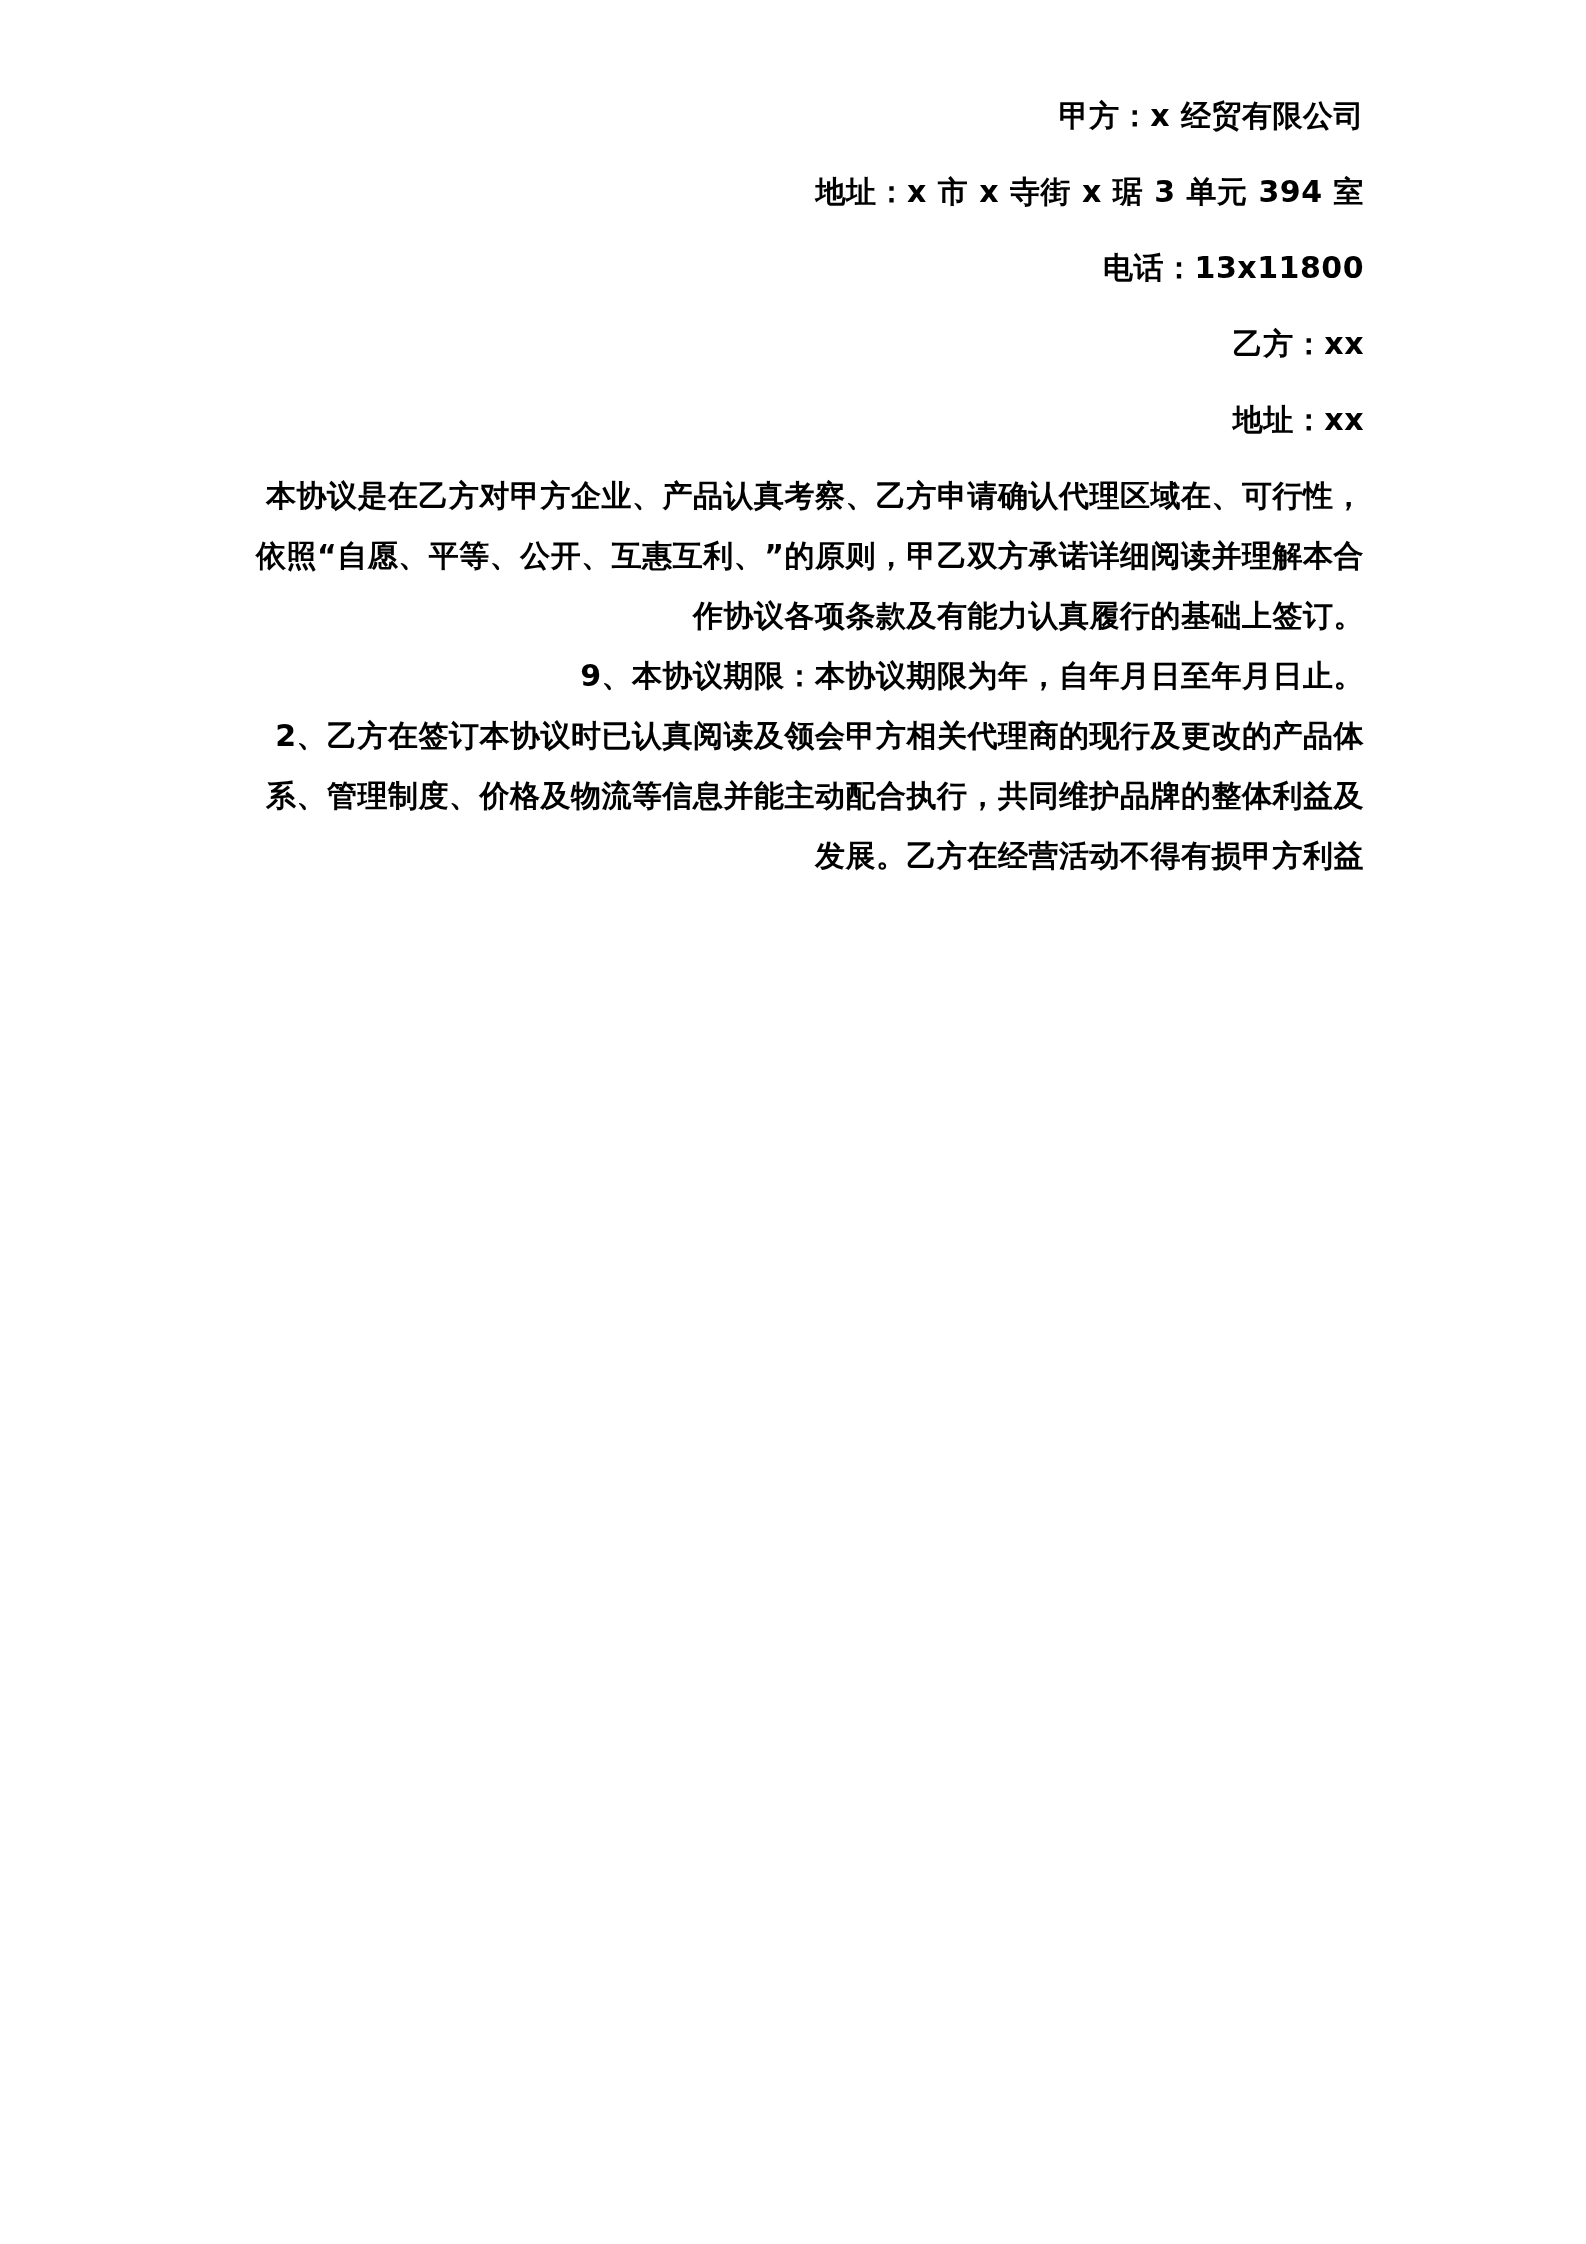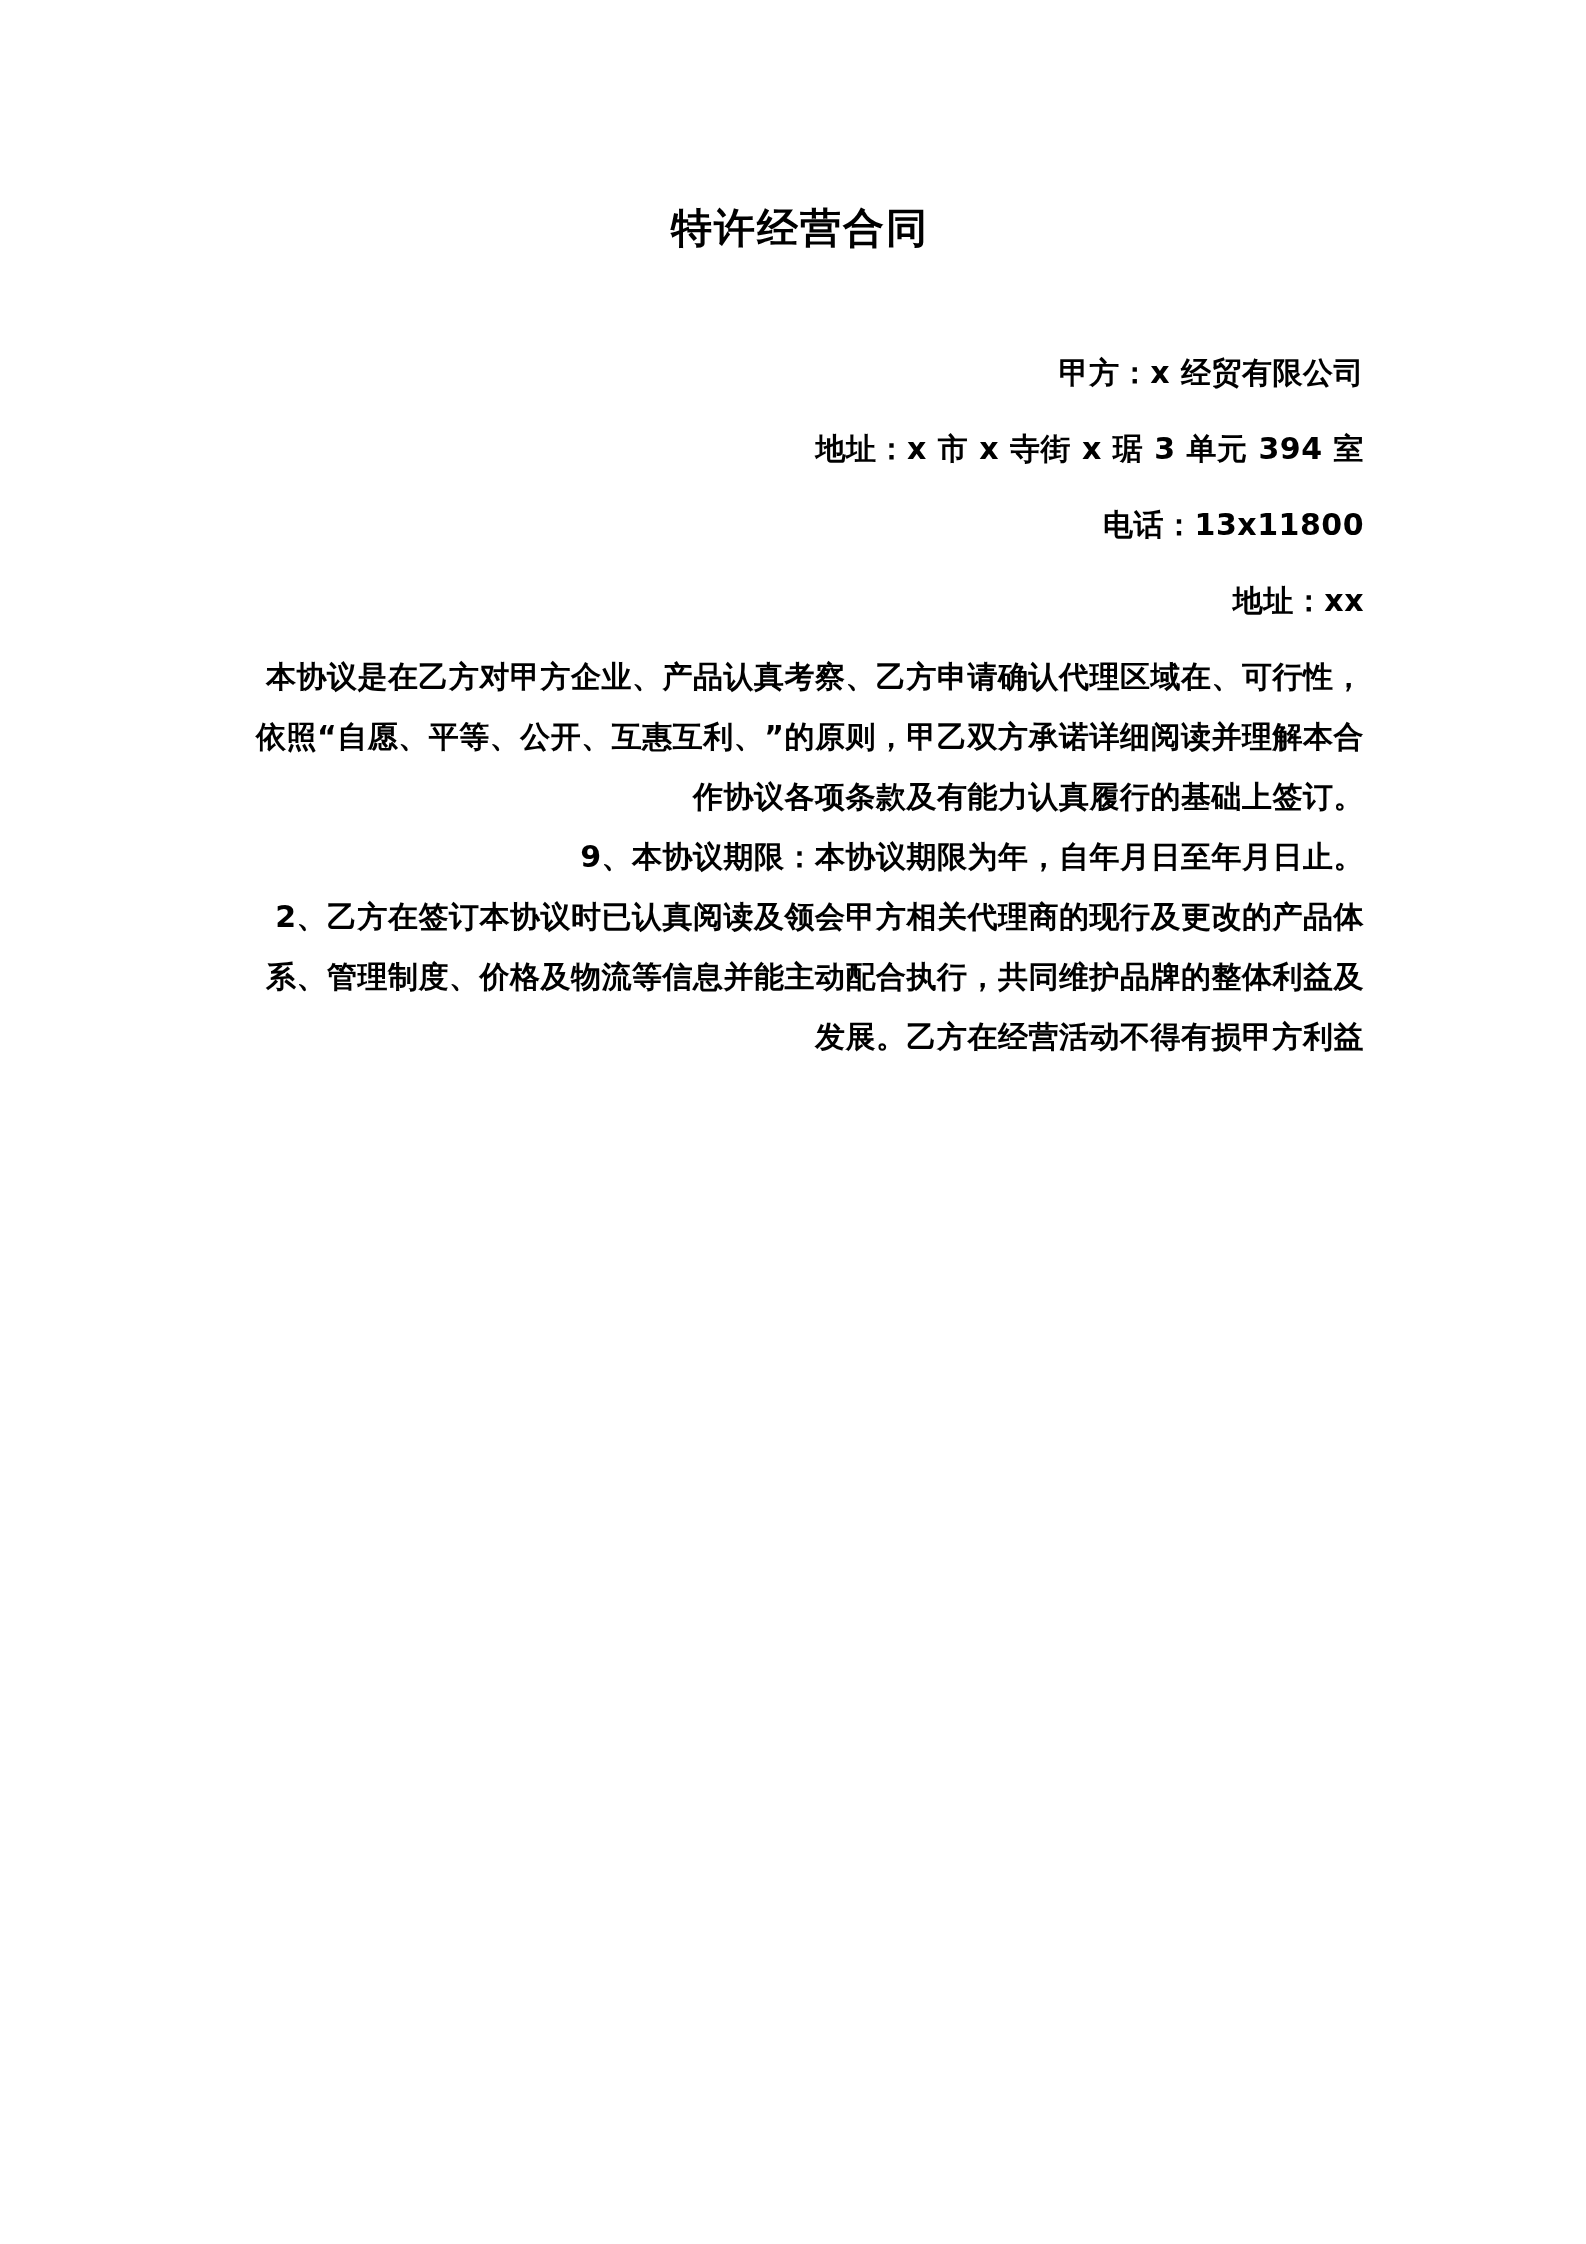--- a/index.html
+++ b/index.html
@@ -50,26 +50,26 @@
   .para.party {
     margin-bottom: 16px;
   }
 </style>
 </head>
 <body>
 
 <div class="page">
   <div class="content">
 
-    <h1 class="doc-title">特许经营合同</h1>
 
     <div class="body-block">
       <p class="para party">甲方：x 经贸有限公司</p>
       <p class="para party">地址：x 市 x 寺街 x 琚 3 单元 394 室</p>
       <p class="para party">电话：13x11800</p>
+      <p class="para party">乙方：xx</p>
       <p class="para party">地址：xx</p>
     </div>
 
     <div>
       <p class="para">本协议是在乙方对甲方企业、产品认真考察、乙方申请确认代理区域在、可行性，依照“自愿、平等、公开、互惠互利、”的原则，甲乙双方承诺详细阅读并理解本合作协议各项条款及有能力认真履行的基础上签订。</p>
       <p class="para">9、本协议期限：本协议期限为年，自年月日至年月日止。</p>
       <p class="para">2、乙方在签订本协议时已认真阅读及领会甲方相关代理商的现行及更改的产品体系、管理制度、价格及物流等信息并能主动配合执行，共同维护品牌的整体利益及发展。乙方在经营活动不得有损甲方利益</p>
     </div>
 
   </div>

